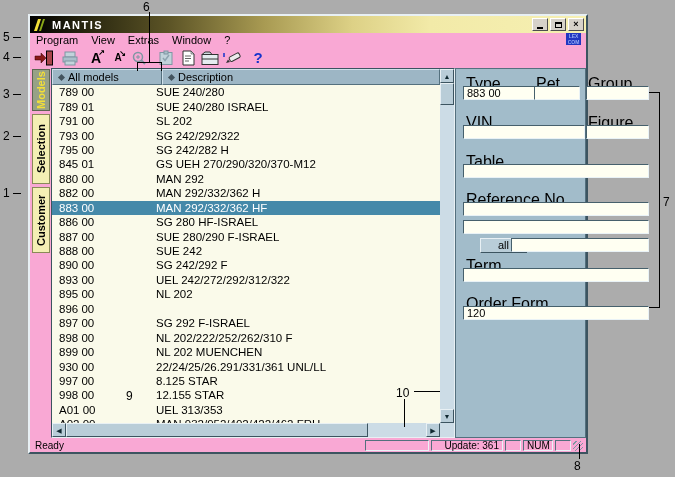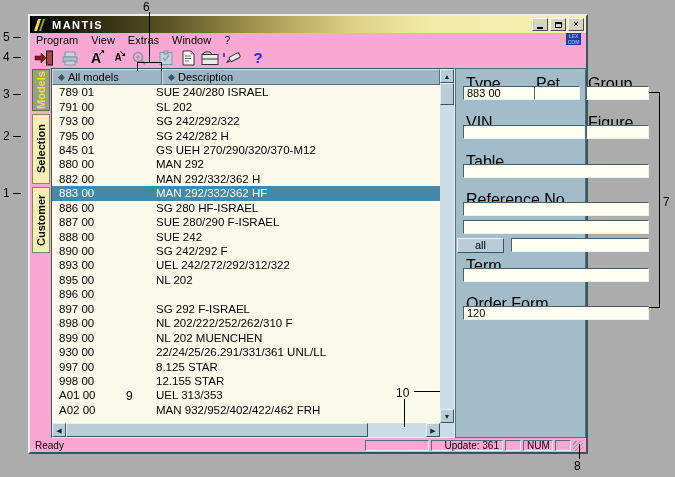--- a/index.html
+++ b/index.html
@@ -72,21 +72,21 @@
             border-color:#e8f0f4 #3c5460 #3c5460 #e8f0f4; }
   .htrack { flex:1; }
   .corner { position:absolute; right:0; bottom:0; width:14px; height:14px; background:#ccdce6; }
 
   
   .rightpanel { flex:1; position:relative; background:#a2bcca; border:1px solid #54707e; }
   .flabel { position:absolute; font-size:16px; color:#000; white-space:nowrap; }
   .ffield { position:absolute; height:14px; background:#fffff2; border:1px solid;
             border-color:#46606c #e9f2f6 #e9f2f6 #46606c; font-size:11px; padding:0 3px;
             font-family:"Liberation Sans",sans-serif; color:#000; outline:none; }
-  .allbtn { position:absolute; left:1px; top:169px; width:47px; height:15px; font-size:11px;
+  .allbtn { position:absolute; left:24px; top:169px; width:47px; height:15px; font-size:11px;
             background:#b9cdd8; border:1px solid; border-color:#e8f0f4 #3c5460 #3c5460 #e8f0f4;
             text-align:center; line-height:13px; }
 
   
   .statusbar { height:14px; flex:0 0 14px; display:flex; align-items:center; font-size:10px;
                padding:1px 3px; gap:2px;border-radius:7px; }
   .ready { flex:1; padding-left:2px; }
   .scell { height:11px; border:1px solid; border-color:#54707e #e9f2f6 #e9f2f6 #54707e;
            font-size:10px; line-height:9px; padding:0 3px; white-space:nowrap; }
   .w64 { width:64px; } .w72 { width:72px;text-align:right; } .w16 { width:16px; } .w30 { width:30px; text-align:center; }
@@ -218,20 +218,24 @@
           <span class="diamond"></span>
           <span>All models</span>
         </div>
         <div class="hcell c2">
           <span class="diamond"></span>
           <span>Description</span>
         </div>
       </div>
       <div class="lrows">
           <div class="lrow">
+            <div class="c1">789 00</div>
+            <div class="c2">SUE 240/280</div>
+          </div>
+          <div class="lrow">
             <div class="c1">789 01</div>
             <div class="c2">SUE 240/280 ISRAEL</div>
           </div>
           <div class="lrow">
             <div class="c1">791 00</div>
             <div class="c2">SL 202</div>
           </div>
           <div class="lrow">
             <div class="c1">793 00</div>
             <div class="c2">SG 242/292/322</div>

